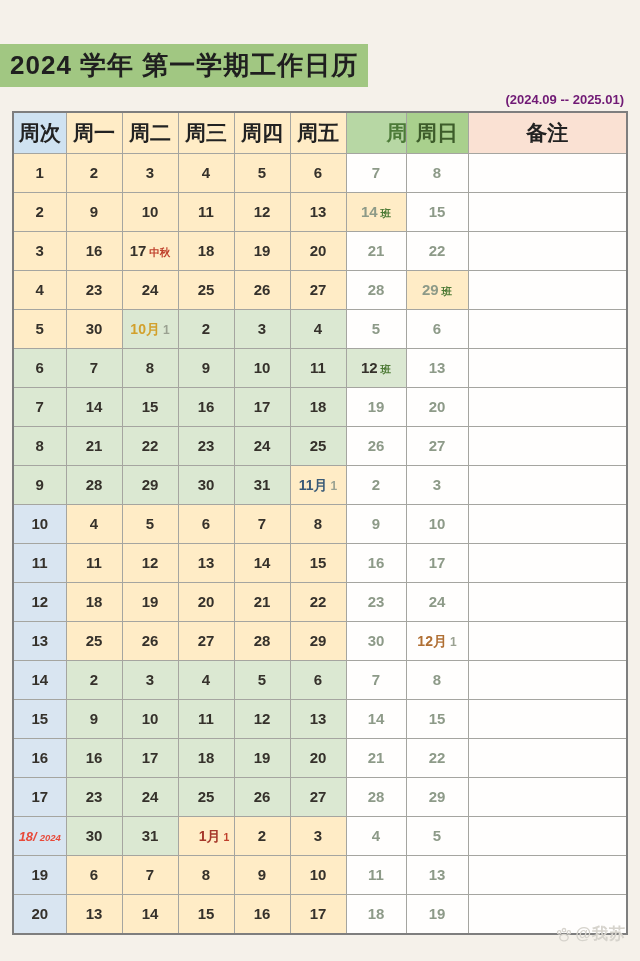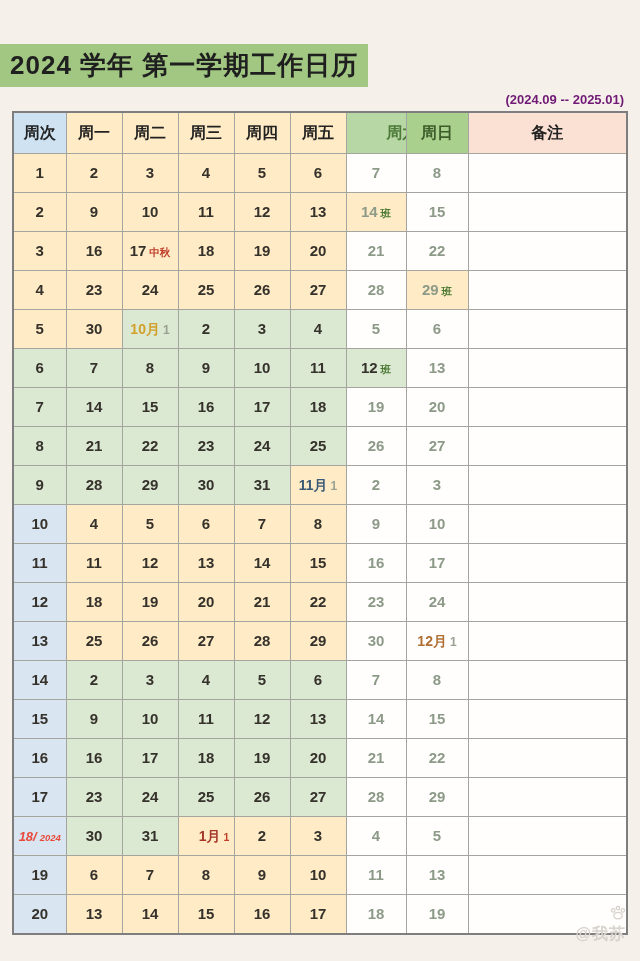--- a/index.html
+++ b/index.html
@@ -17,21 +17,21 @@
   .page{position:relative;width:640px;height:961px;background:var(--page-bg);overflow:hidden;}
   .title-bar{margin-top:44px;text-align:left;}
   .title{display:inline-block;background:var(--title-bg);color:var(--title-text);
     font-size:26px;font-weight:bold;padding:4px 10px;letter-spacing:1px;}
   .subtitle{text-align:right;padding-right:16px;margin-top:5px;font-size:13px;
     font-weight:bold;color:#701a75;}
   table.cal{border-collapse:collapse;table-layout:fixed;width:616px;margin:4px 0 0 12px;
     border:2px solid var(--outer-border);background:var(--white-cell);}
   th,td{border:1px solid var(--border);text-align:center;vertical-align:middle;
     overflow:hidden;white-space:nowrap;padding:0;}
-  thead th{height:40px;font-size:16px;font-weight:bold;color:#222;}
+  thead th{height:40px;font-size:21px;font-weight:bold;color:#222;}
   tbody td{height:38px;}
   .h-week{background:var(--week-header-bg);}
   .h-wd{background:var(--weekday-header-bg);}
   .h-sat{background:var(--sat-header-bg);color:var(--header-green-text);padding-left:40px;}
   .h-sun{background:var(--sun-header-bg);color:#3d5c2a;}
   .h-remark{background:var(--remark-header-bg);}
   .bg-y{background:var(--yellow-cell);}
   .bg-g{background:var(--green-cell);}
   .bg-w{background:var(--white-cell);}
   .bg-b{background:var(--blue-cell);}
@@ -49,22 +49,22 @@
   .sp-darkred{color:var(--darkred-accent);font-weight:700;font-size:14px;margin-left:16px;}
   .sp-gray{color:#9aa191;font-weight:600;font-size:12px;}
   .sp-grayd{color:#77756a;font-weight:700;font-size:14px;}
   .sp-redhand{color:var(--hand-red);font-weight:700;font-style:italic;font-size:13px;}
   .sp-redhandsm{color:var(--hand-red);font-weight:700;font-style:italic;font-size:9.5px;}
   .month-merged{position:relative;background:var(--green-cell);}
   .hand{position:absolute;left:15%;top:50%;transform:translateY(-50%);
     font-weight:700;color:#3a3a3a;font-size:13px;letter-spacing:2px;}
   .mon{position:absolute;left:53%;top:50%;transform:translate(-50%,-50%);
     color:var(--month-label-color);font-weight:800;font-size:20px;letter-spacing:2px;}
-  .watermark{position:absolute;right:14px;bottom:16px;display:flex;align-items:flex-end;gap:3px;
-    color:var(--watermark-color);font-size:16px;font-weight:bold;letter-spacing:1px;flex-direction:column;}
+  .watermark{position:absolute;right:14px;bottom:16px;display:flex;align-items:center;gap:3px;
+    color:var(--watermark-color);font-size:16px;font-weight:bold;letter-spacing:1px;}
 </style>
 </head>
 <body>
 
 <div class="page">
   <div class="title-bar">
     <span class="title">2024 学年 第一学期工作日历</span>
   </div>
   <div class="subtitle">(2024.09 -- 2025.01)</div>
 

